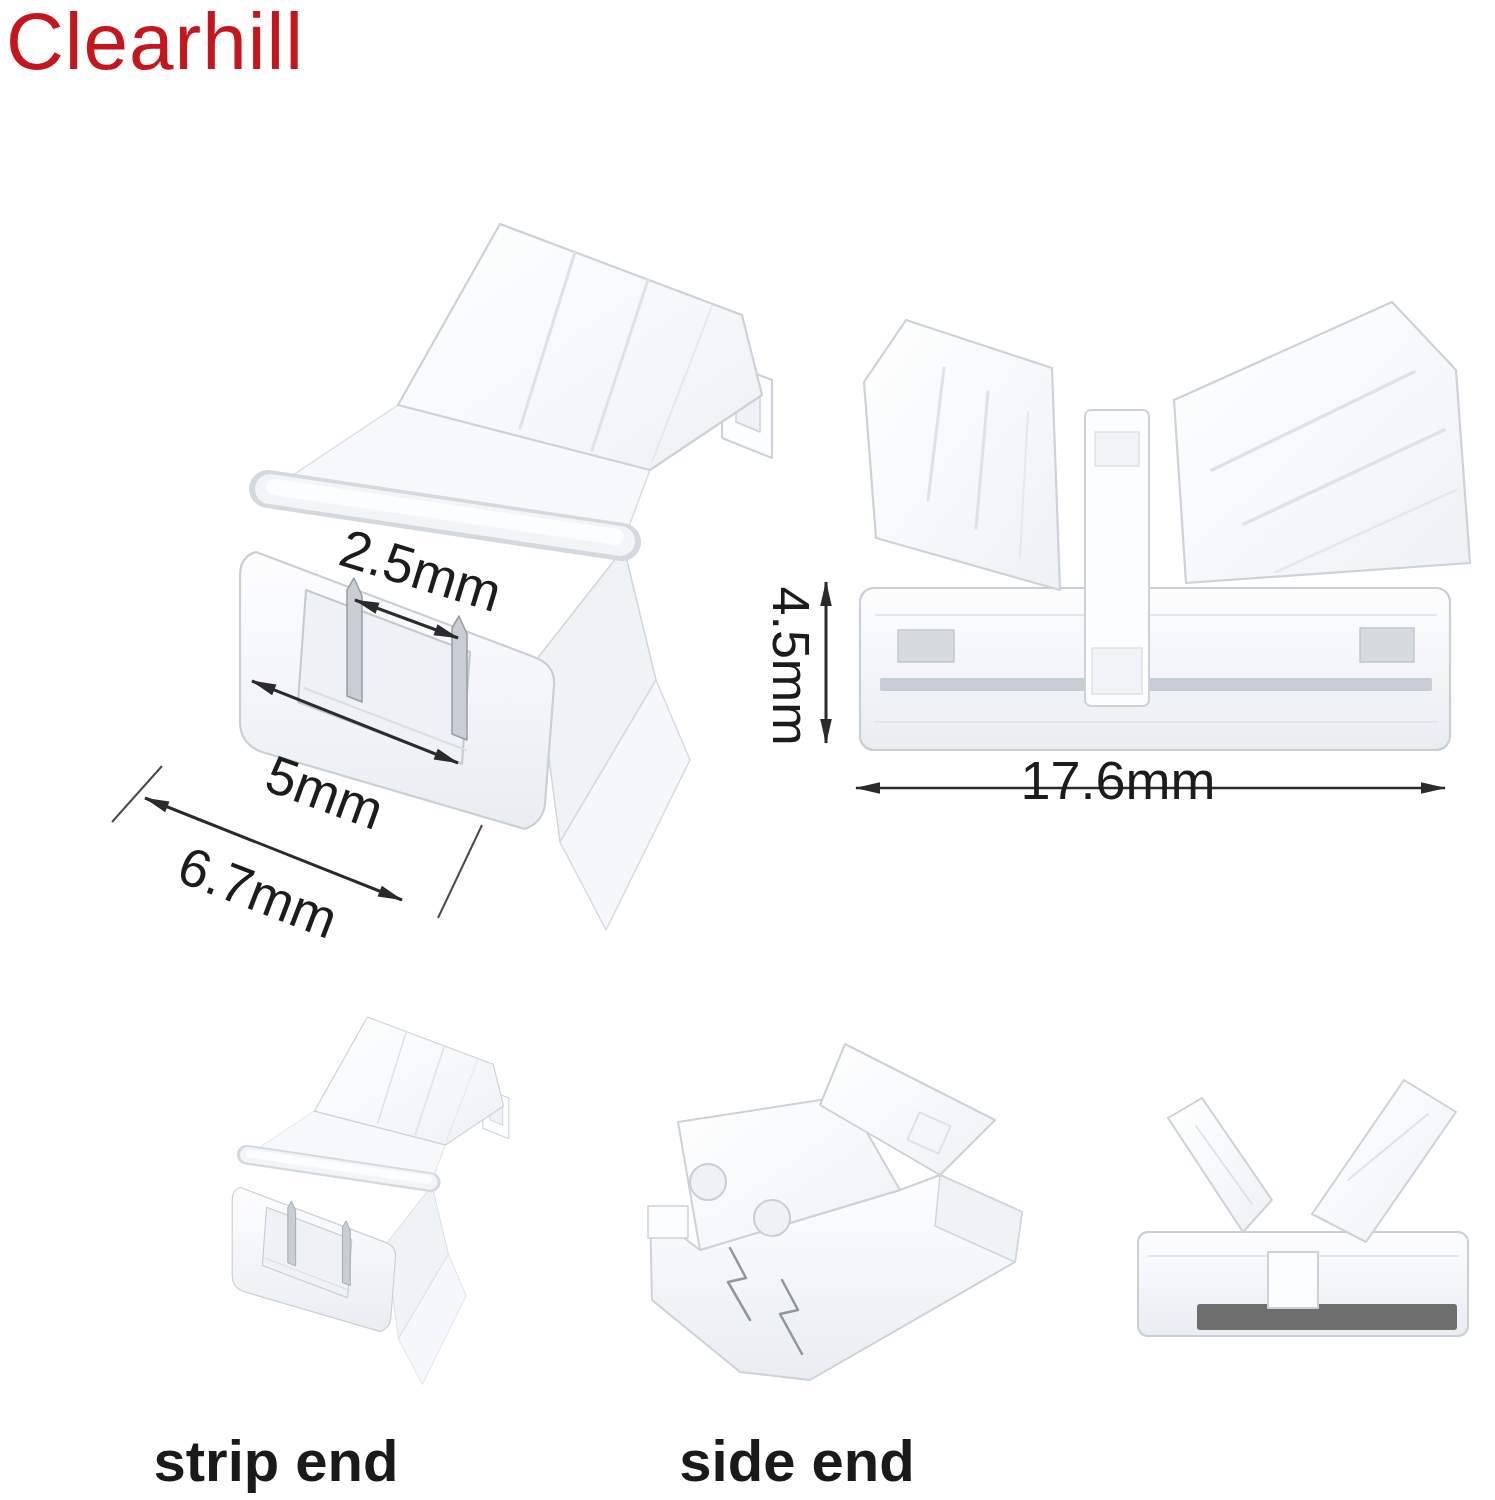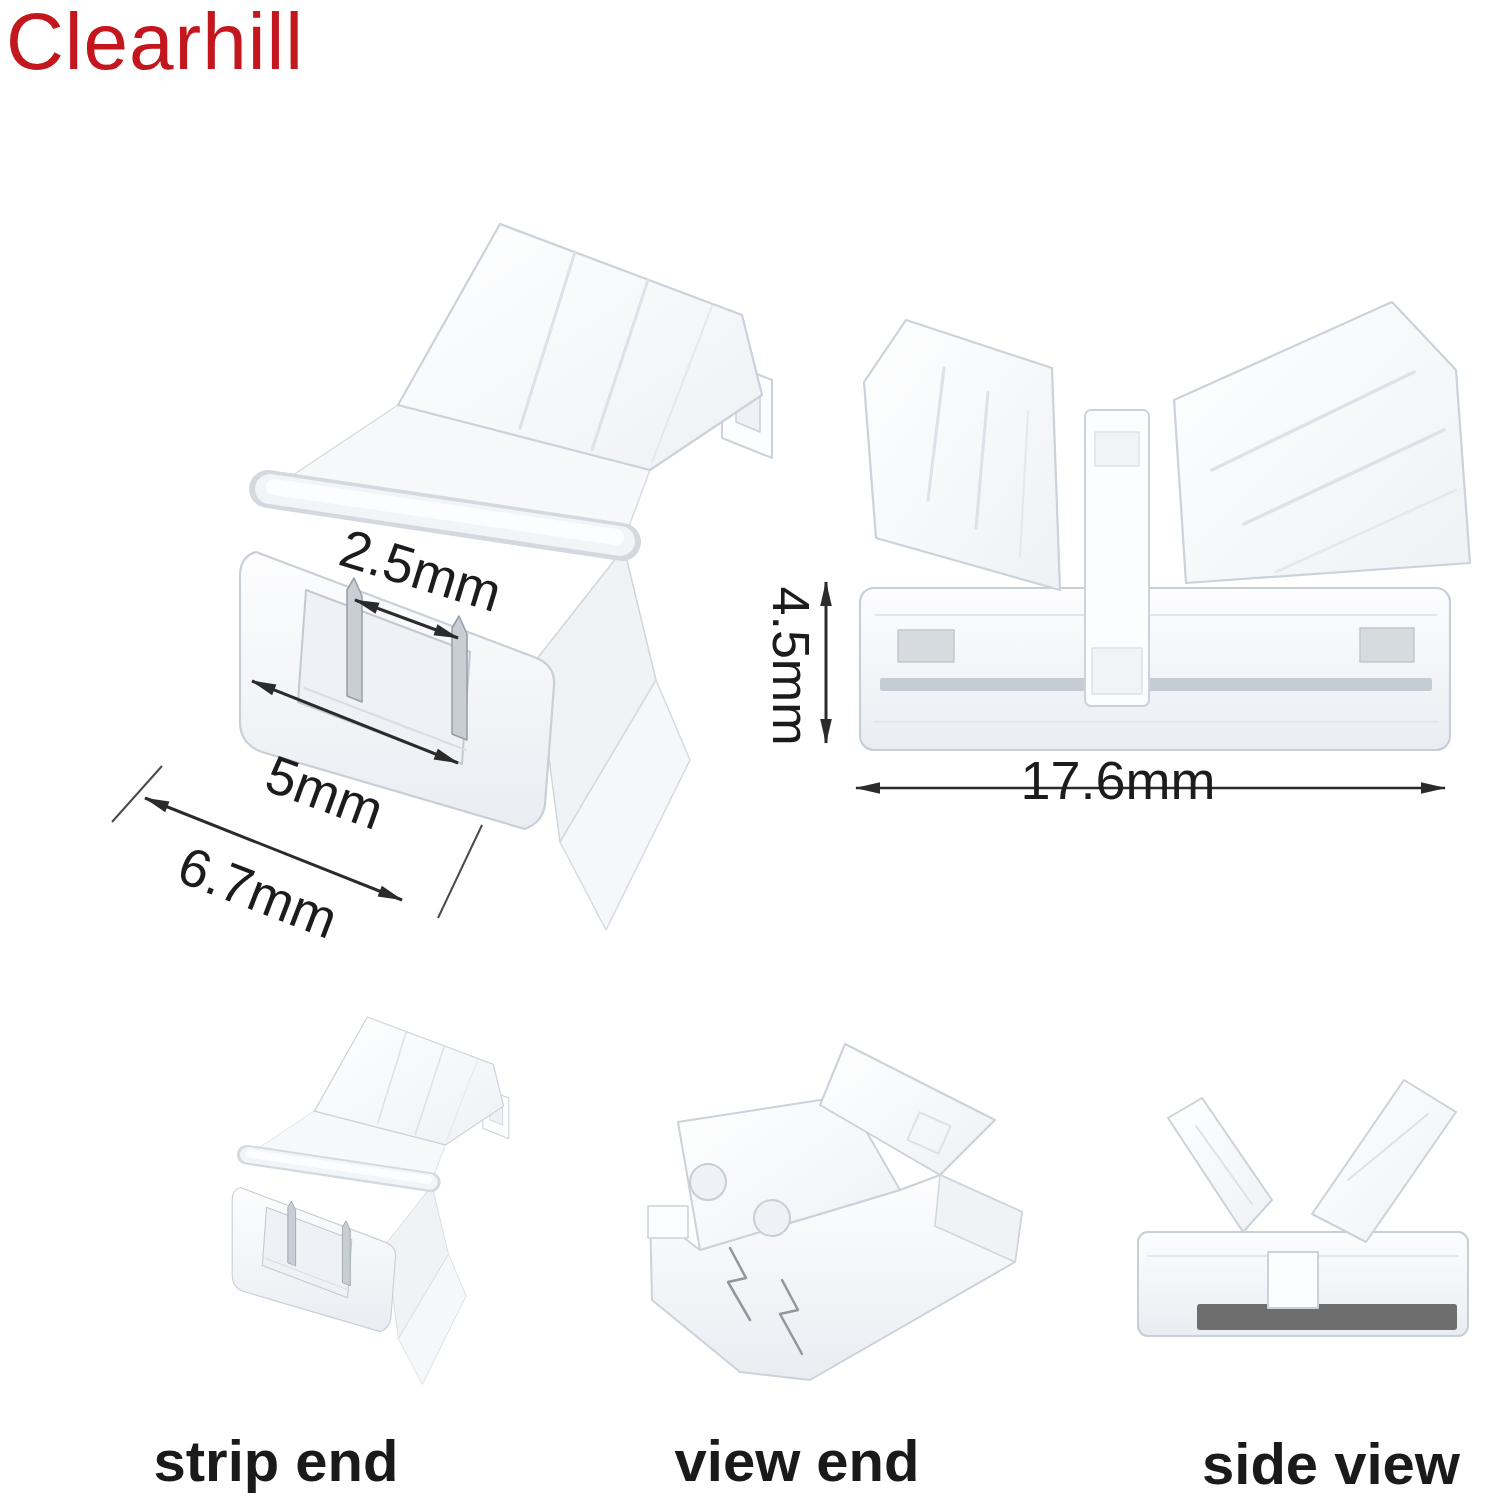--- a/index.html
+++ b/index.html
@@ -155,16 +155,15 @@
 
   <div class="brand">Clearhill</div>
 
   <div class="dim dim25">2.5mm</div>
   <div class="dim dim5">5mm</div>
   <div class="dim dim67">6.7mm</div>
   <div class="dim dim45">4.5mm</div>
   <div class="dim dim176">17.6mm</div>
 
   <div class="caption cap1">strip end</div>
-  <div class="caption cap2">view end</div>
-  <div class="caption cap3">side view</div>
+  <div class="caption cap2">side end</div>
 
 </div>
 
 </body></html>

